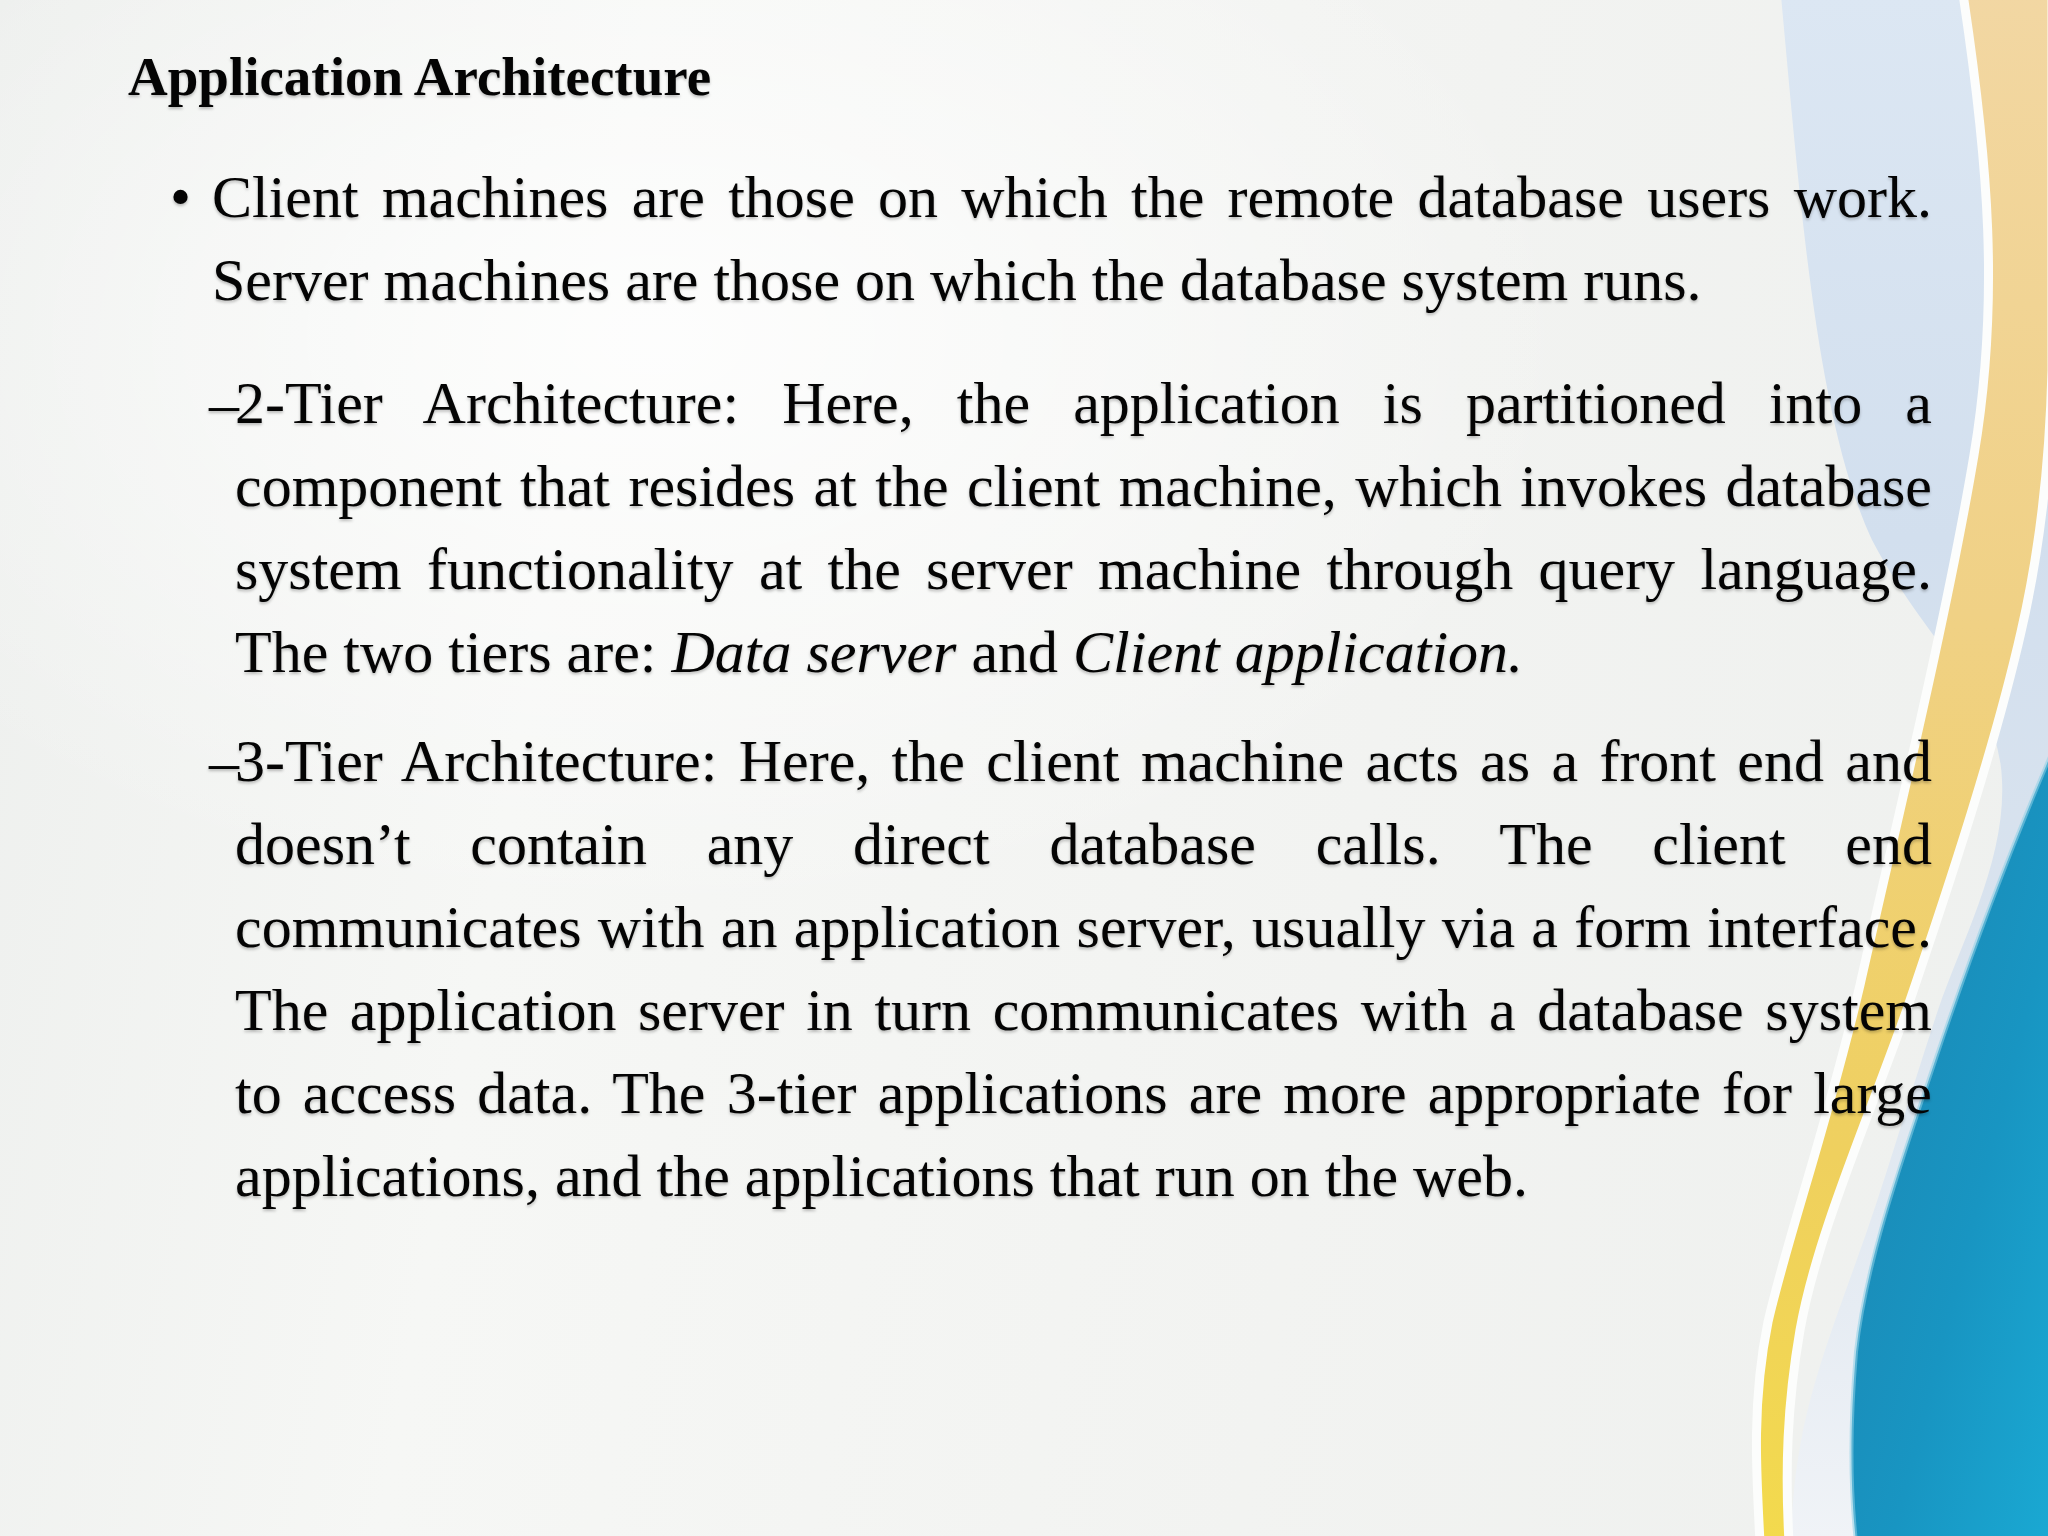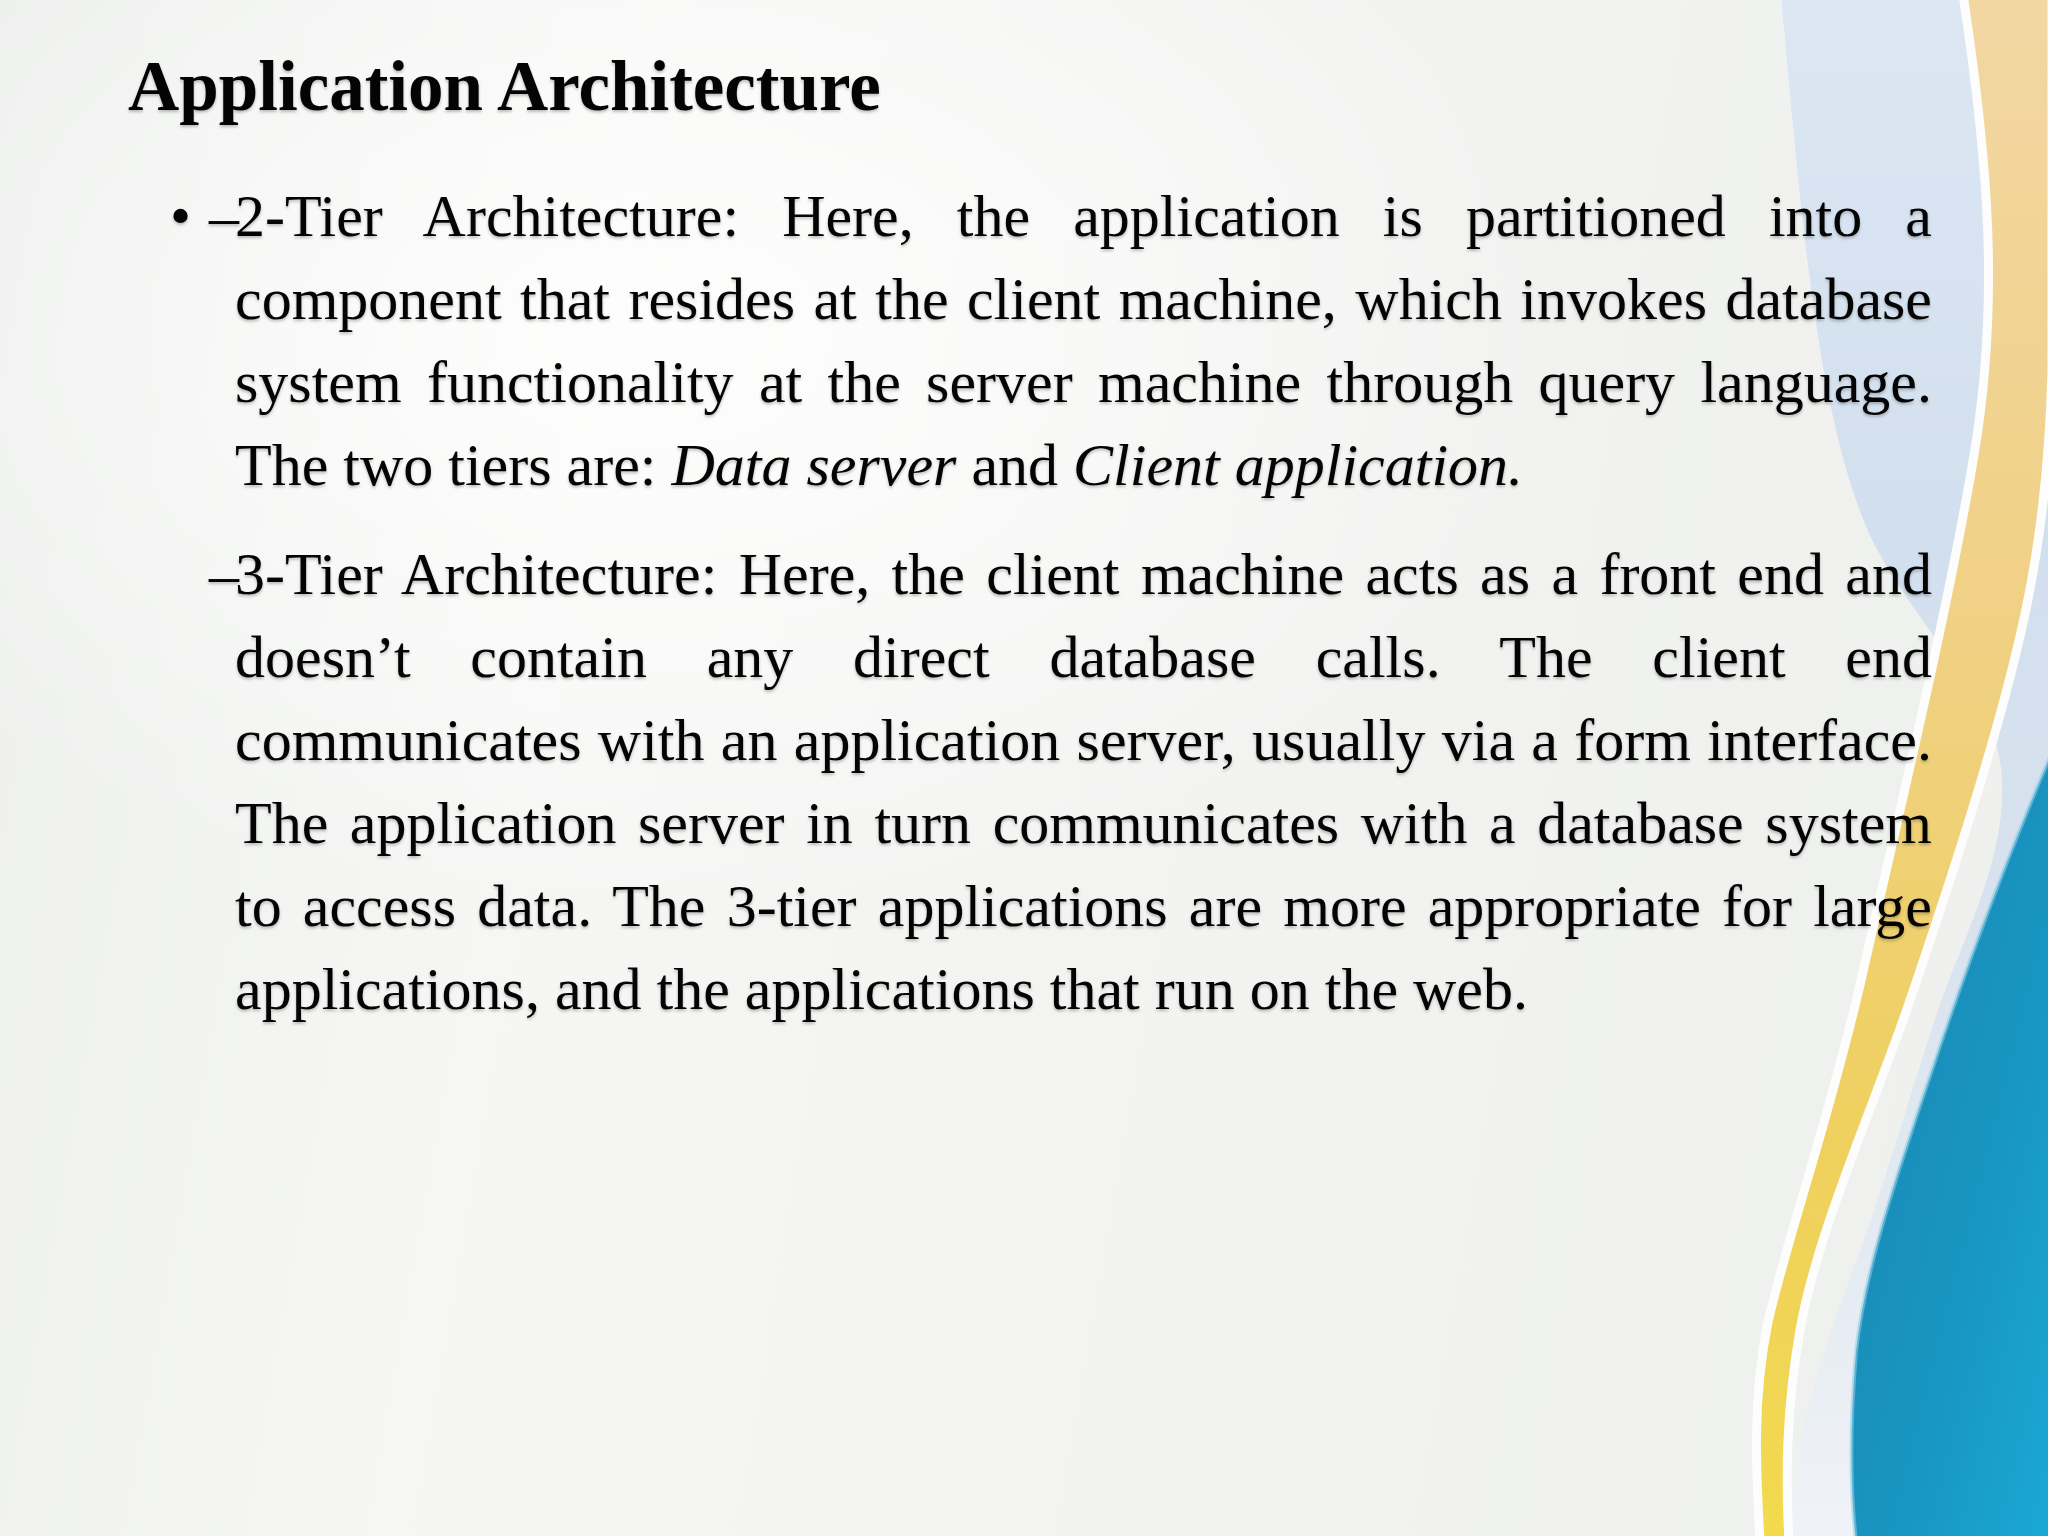--- a/index.html
+++ b/index.html
@@ -14,21 +14,21 @@
   }
   .decor{position:absolute;left:0;top:0;width:100%;height:100%;}
   .content{
     position:absolute;left:0;top:0;width:2048px;height:1536px;
     color:#040404;
     text-shadow:0 2px 3px rgba(0,0,0,0.25);
   }
   .title{
     margin:44px 120px 0 128px;
     font-weight:bold;
-    font-size:71px;
+    font-size:55px;
     line-height:1.2;
   }
   .body{
     margin:0 116px 0 0;
     font-size:60px;
     line-height:83px;
   }
   .li{position:relative;text-align:justify;}
   .li1{padding-left:212px;margin-top:46px;}
   .li1 > .marker{position:absolute;left:170px;top:0;}
@@ -89,19 +89,19 @@
     <path fill="url(#gradTeal)" stroke="#8ecfe6" stroke-width="4" stroke-opacity="0.55" d="M 2052,752
              C 2012,845 1974,945 1936,1058
              C 1898,1172 1866,1262 1856,1352
              C 1849,1434 1851,1496 1856,1542
              L 2052,1542 Z"></path>
   </svg>
 
   <div class="content">
     <h1 class="title">Application Architecture</h1>
     <div class="body" id="bullets">
-        <div class="li li1"><span class="marker">•</span></div>
+        <div class="li li1"><span class="marker">•</span><span class="normal">Client machines are those on which the remote database users work. Server machines are those on which the database system runs.</span></div>
         <div class="li li2"><span class="marker">–</span><span class="bold">2-Tier Architecture</span><span class="normal">: Here, the application is partitioned into a component that resides at the client machine, which invokes database system functionality at the server machine through query language. The two tiers are: </span><span class="italic">Data server</span><span class="normal"> and </span><span class="italic">Client application.</span></div>
         <div class="li li2"><span class="marker">–</span><span class="bold">3-Tier Architecture</span><span class="normal">: Here, the client machine acts as a front end and doesn’t contain any direct database calls. The client end communicates with an application server, usually via a form interface. The application server in turn communicates with a database system to access data. The 3-tier applications are more appropriate for large applications, and the applications that run on the web.</span></div>
       </div>
   </div>
 
 </div>
 
 </body></html>

